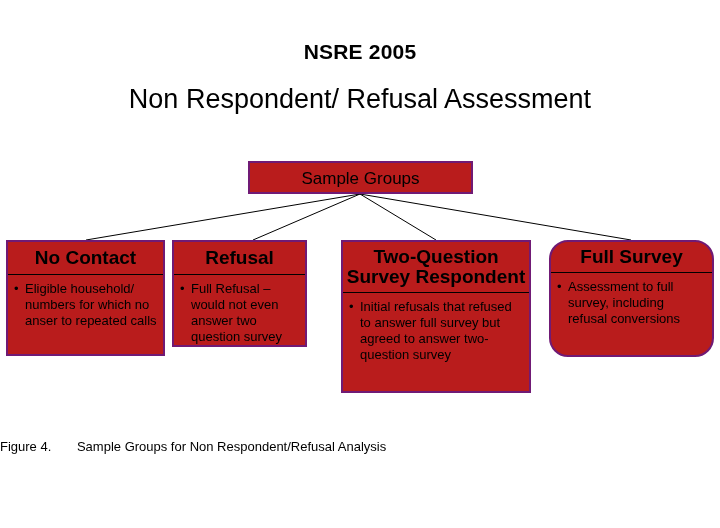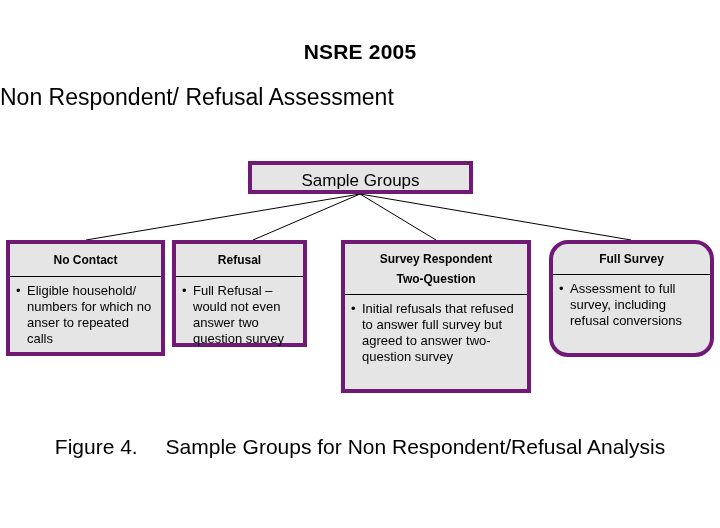--- a/index.html
+++ b/index.html
@@ -31,47 +31,47 @@
     text-align: center;
     font-weight: bold;
     font-size: 21px;
     letter-spacing: 0.2px;
     line-height: 1;
   }
   .subtitle {
     position: absolute;
     left: 0;
     width: 720px;
-    text-align: left;
+    text-align: center;
     font-weight: normal;
-    font-size: 23px;
+    font-size: 27px;
     line-height: 1;
   }
 
   
   #connectors {
     position: absolute;
     left: 0; top: 0;
     width: 720px;
     height: 528px;
     pointer-events: none;
   }
 
   
   .node {
     position: absolute;
     box-sizing: border-box;
-    border: 4px solid #701a75;
-    background: #e5e5e5;
+    border: 2px solid #701a75;
+    background: #b91c1c;
   }
   .node-header {
     box-sizing: border-box;
     text-align: center;
     font-weight: bold;
-    font-size: 12px;
+    font-size: 19px;
     line-height: 20px;
     padding: 6px 2px 6px 2px;
     border-bottom: 1px solid #000000;
   }
   .node-header.two-line {
     padding: 5px 2px 5px 2px;
   }
   .node-body {
     box-sizing: border-box;
     padding: 6px 6px 6px 6px;
@@ -113,22 +113,21 @@
   #node-refusal     { left: 172px; top: 240px; width: 135px; height: 107px; }
   #node-two-q       { left: 341px; top: 240px; width: 190px; height: 153px; }
   #node-full-survey { left: 549px; top: 240px; width: 165px; height: 117px; border-radius: 19px; }
 
   
   .caption {
     position: absolute;
     left: 0;
     width: 720px;
     top: 438px;
-    text-align: center;
-    font-size: 21px;
+    font-size: 13px;
     line-height: 18px;
   }
   .caption .cap-num { margin-right: 22px; }
 </style>
 </head>
 <body>
 
 <div id="canvas">
 
   <div class="title" style="top:41px;">NSRE 2005</div>
@@ -161,22 +160,22 @@
     <div class="node-body">
       <div class="bullet-row">
         <span class="bullet-dot">•</span>
         <span class="bullet-text">Full Refusal – would not even answer two question survey</span>
       </div>
     </div>
   </div>
 
   <div class="node" id="node-two-q">
     <div class="node-header two-line">
+      <div>Two-Question</div>
       <div>Survey Respondent</div>
-      <div>Two-Question</div>
     </div>
     <div class="node-body">
       <div class="bullet-row">
         <span class="bullet-dot">•</span>
         <span class="bullet-text">Initial refusals that refused to answer full survey but agreed to answer two-question survey</span>
       </div>
     </div>
   </div>
 
   <div class="node" id="node-full-survey">

